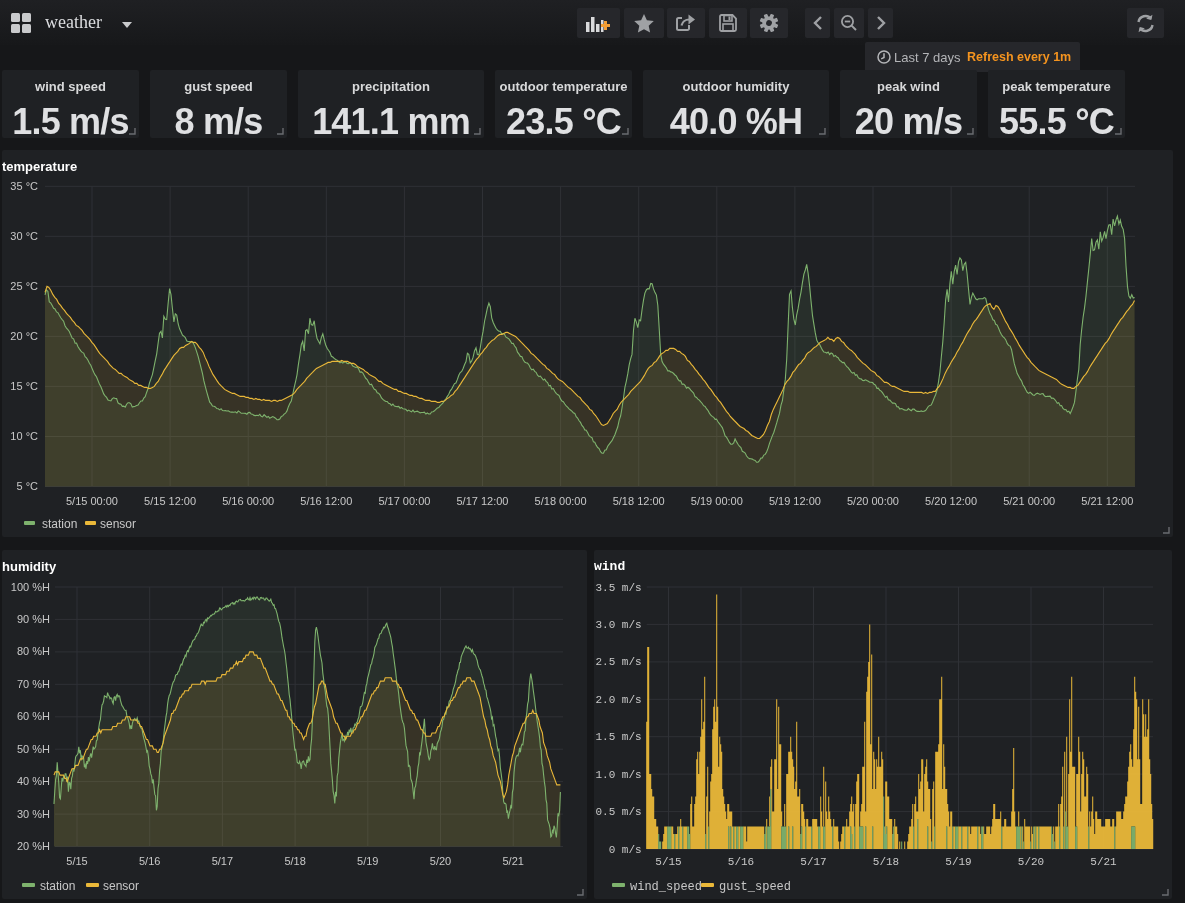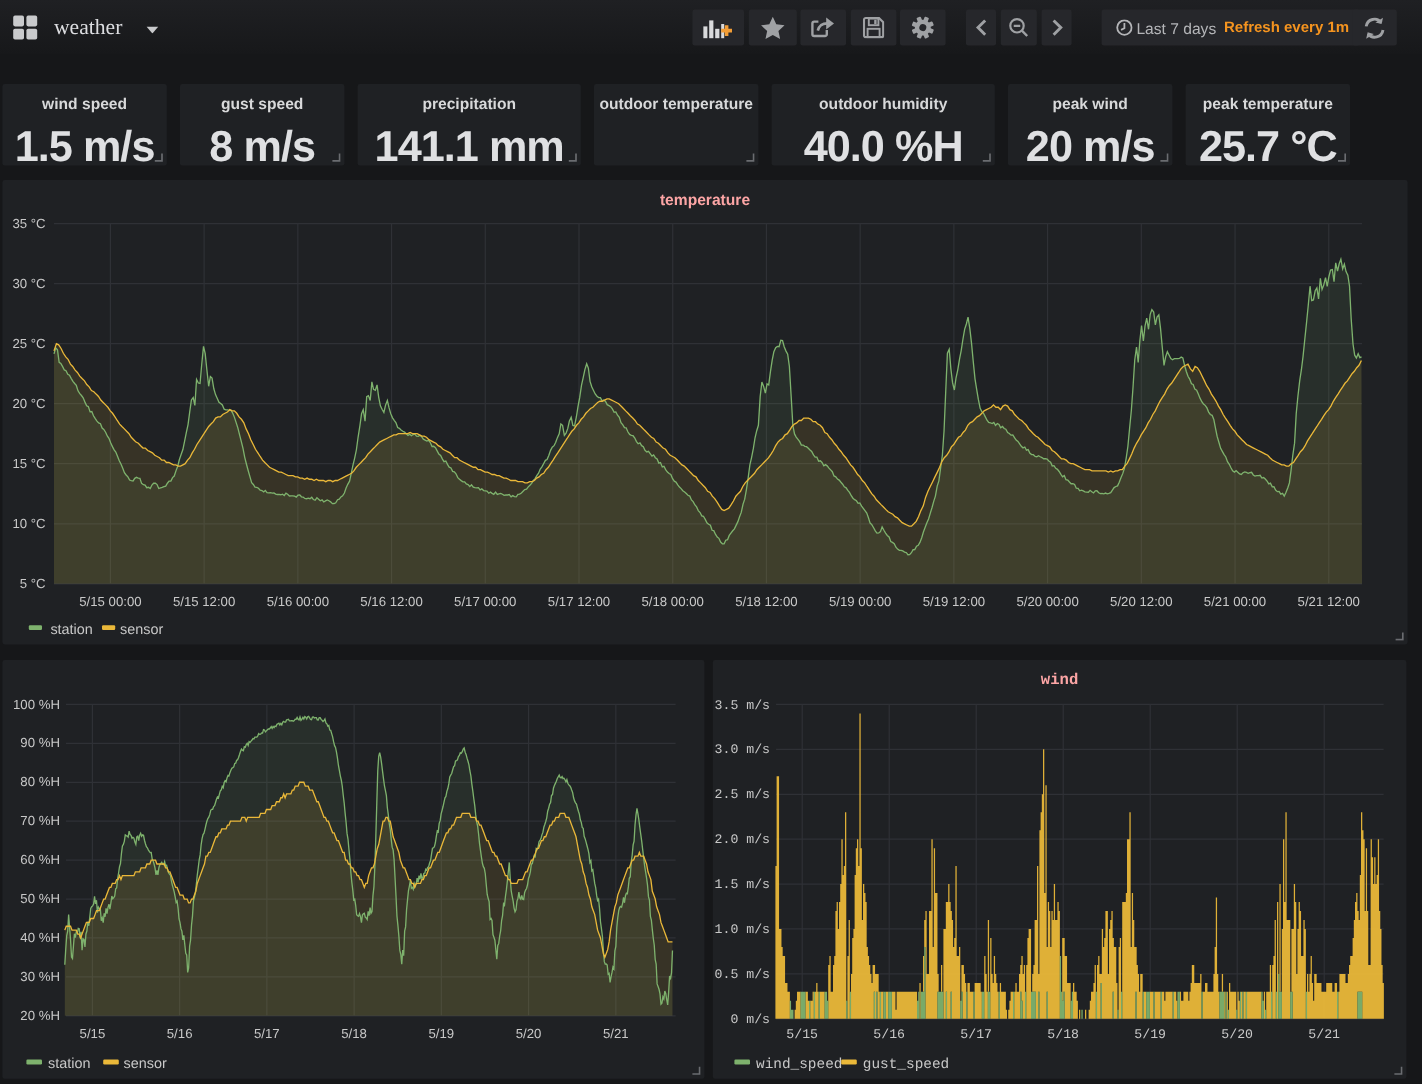--- a/index.html
+++ b/index.html
@@ -1,17 +1,17 @@
 <!DOCTYPE html>
 <html><head><meta charset="utf-8"><style>
 * { margin:0; padding:0; box-sizing:border-box; }
 body { width:1185px; height:903px; background:#161719; font-family:"Liberation Sans",sans-serif; overflow:hidden; position:relative; }
 .navbar { position:absolute; left:0; top:0; width:1185px; height:45px; background:linear-gradient(180deg,#1f2023 0%,#17181a 100%); }
 .panel { position:absolute; background:#1f2124; border-radius:2px; }
-.ptitle { position:absolute; width:100%; text-align:center; color:#fca5a5; font-size:13px; font-weight:bold; }
+.ptitle { position:absolute; width:100%; text-align:left; color:#ffffff; font-size:13px; font-weight:bold; }
 .statt { position:absolute; top:9px; width:100%; text-align:center; color:#d8d9da; font-size:13px; font-weight:bold; }
 .statv { position:absolute; top:31px; width:100%; text-align:center; color:#dfe0e2; font-size:36px; font-weight:bold; letter-spacing:-0.8px; }
 .navbtn { position:absolute; top:8px; height:30px; background:#26272b; border-radius:2px; }
 </style></head><body>
 <div class="navbar">
     <svg width="22" height="22" style="position:absolute;left:10px;top:12px" xmlns="http://www.w3.org/2000/svg">
       <rect x="1" y="1" width="9" height="9" rx="1.5" fill="#c9cacc"></rect>
       <rect x="12" y="1" width="9" height="9" rx="1.5" fill="#c9cacc"></rect>
       <rect x="1" y="12" width="9" height="9" rx="1.5" fill="#c9cacc"></rect>
       <rect x="12" y="12" width="9" height="9" rx="1.5" fill="#c9cacc"></rect>
@@ -75,21 +75,21 @@
         <circle cx="7.5" cy="7.5" r="5.6" fill="none" stroke="#9fa1a4" stroke-width="1.8"></circle>
         <line x1="4.8" y1="7.5" x2="10.2" y2="7.5" stroke="#9fa1a4" stroke-width="1.8"></line>
         <line x1="11.6" y1="11.6" x2="16" y2="16" stroke="#9fa1a4" stroke-width="2"></line>
       </svg>
     </div>
     <div class="navbtn" style="left:868px;width:25px;">
       <svg width="10" height="14" style="position:absolute;left:8px;top:8px" xmlns="http://www.w3.org/2000/svg">
         <path d="M2 1 L8 7 L2 13" fill="none" stroke="#9fa1a4" stroke-width="2.4"></path>
       </svg>
     </div>
-    <div class="navbtn" style="left:918px;width:215px;">
+    <div class="navbtn" style="left:865px;width:215px;margin-top:34px;">
       <svg width="14" height="14" style="position:absolute;left:12px;top:8px" xmlns="http://www.w3.org/2000/svg">
         <circle cx="7" cy="7" r="6" fill="none" stroke="#b4b5b8" stroke-width="1.5"></circle>
         <path d="M7 3.2 L7 7.5 L4.2 8.9" fill="none" stroke="#b4b5b8" stroke-width="1.5"></path>
       </svg>
       <span style="position:absolute;left:29px;top:8px;font-size:13px;color:#b4b5b8;white-space:nowrap;">Last 7 days</span>
       <span style="position:absolute;left:102px;top:8px;font-size:12.5px;font-weight:bold;color:#f5941f;white-space:nowrap;">Refresh every 1m</span>
     </div>
     <div class="navbtn" style="left:1127px;width:37px;">
       <svg width="19" height="19" style="position:absolute;left:9px;top:6px" xmlns="http://www.w3.org/2000/svg">
         <path d="M2.5 8 a7 7 0 0 1 12.5 -3.2" fill="none" stroke="#9fa1a4" stroke-width="2.4"></path>
@@ -115,41 +115,42 @@
   </div>
 <div class="panel" style="left:298px;top:70px;width:186px;height:68px;">
     <div class="statt">precipitation</div>
     <div class="statv">141.1 mm</div>
     <svg width="8" height="8" style="position:absolute;right:3px;bottom:3px" xmlns="http://www.w3.org/2000/svg">
       <path d="M1 7 L7 7 L7 1" fill="none" stroke="#6a6c70" stroke-width="1.4"></path>
     </svg>
   </div>
 <div class="panel" style="left:495px;top:70px;width:137px;height:68px;">
     <div class="statt">outdoor temperature</div>
+    <div class="statv">23.5 °C</div>
     <svg width="8" height="8" style="position:absolute;right:3px;bottom:3px" xmlns="http://www.w3.org/2000/svg">
       <path d="M1 7 L7 7 L7 1" fill="none" stroke="#6a6c70" stroke-width="1.4"></path>
     </svg>
   </div>
 <div class="panel" style="left:643px;top:70px;width:186px;height:68px;">
     <div class="statt">outdoor humidity</div>
     <div class="statv">40.0 %H</div>
     <svg width="8" height="8" style="position:absolute;right:3px;bottom:3px" xmlns="http://www.w3.org/2000/svg">
       <path d="M1 7 L7 7 L7 1" fill="none" stroke="#6a6c70" stroke-width="1.4"></path>
     </svg>
   </div>
 <div class="panel" style="left:840px;top:70px;width:137px;height:68px;">
     <div class="statt">peak wind</div>
     <div class="statv">20 m/s</div>
     <svg width="8" height="8" style="position:absolute;right:3px;bottom:3px" xmlns="http://www.w3.org/2000/svg">
       <path d="M1 7 L7 7 L7 1" fill="none" stroke="#6a6c70" stroke-width="1.4"></path>
     </svg>
   </div>
 <div class="panel" style="left:988px;top:70px;width:137px;height:68px;">
     <div class="statt">peak temperature</div>
-    <div class="statv">25.7 °C</div>
+    <div class="statv">55.5 °C</div>
     <svg width="8" height="8" style="position:absolute;right:3px;bottom:3px" xmlns="http://www.w3.org/2000/svg">
       <path d="M1 7 L7 7 L7 1" fill="none" stroke="#6a6c70" stroke-width="1.4"></path>
     </svg>
   </div>
 <div class="panel" style="left:2px;top:150px;width:1171px;height:387px;">
     <div class="ptitle" style="top:9px;">temperature</div>
     <svg width="1171" height="387" xmlns="http://www.w3.org/2000/svg" style="position:absolute;left:0;top:0">
       <line x1="43.0" y1="36.3" x2="1133.0" y2="36.3" stroke="#2f3136" stroke-width="1"></line>
       <text x="36.0" y="39.8" fill="#c8c8c8" font-size="11" text-anchor="end">35 °C</text>
       <line x1="43.0" y1="86.3" x2="1133.0" y2="86.3" stroke="#2f3136" stroke-width="1"></line>
@@ -199,20 +200,21 @@
       <rect x="22" y="371" width="11" height="4" rx="1" fill="#7eb26d"></rect>
       <text x="40" y="378" fill="#c8c8c8" font-size="12">station</text>
       <rect x="83" y="371" width="11" height="4" rx="1" fill="#eab839"></rect>
       <text x="98" y="378" fill="#c8c8c8" font-size="12">sensor</text>
     </svg>
     <svg width="8" height="8" style="position:absolute;right:3px;bottom:3px" xmlns="http://www.w3.org/2000/svg">
       <path d="M1 7 L7 7 L7 1" fill="none" stroke="#6a6c70" stroke-width="1.4"></path>
     </svg>
   </div>
 <div class="panel" style="left:2px;top:550px;width:585px;height:349px;">
+    <div class="ptitle" style="top:9px;">humidity</div>
     <svg width="585" height="349" xmlns="http://www.w3.org/2000/svg" style="position:absolute;left:0;top:0">
       <line x1="53.0" y1="37.0" x2="561.0" y2="37.0" stroke="#2f3136" stroke-width="1"></line>
       <text x="48.0" y="40.5" fill="#c8c8c8" font-size="11" text-anchor="end">100 %H</text>
       <line x1="53.0" y1="69.4" x2="561.0" y2="69.4" stroke="#2f3136" stroke-width="1"></line>
       <text x="48.0" y="72.9" fill="#c8c8c8" font-size="11" text-anchor="end">90 %H</text>
       <line x1="53.0" y1="101.9" x2="561.0" y2="101.9" stroke="#2f3136" stroke-width="1"></line>
       <text x="48.0" y="105.4" fill="#c8c8c8" font-size="11" text-anchor="end">80 %H</text>
       <line x1="53.0" y1="134.3" x2="561.0" y2="134.3" stroke="#2f3136" stroke-width="1"></line>
       <text x="48.0" y="137.8" fill="#c8c8c8" font-size="11" text-anchor="end">70 %H</text>
       <line x1="53.0" y1="166.8" x2="561.0" y2="166.8" stroke="#2f3136" stroke-width="1"></line>

